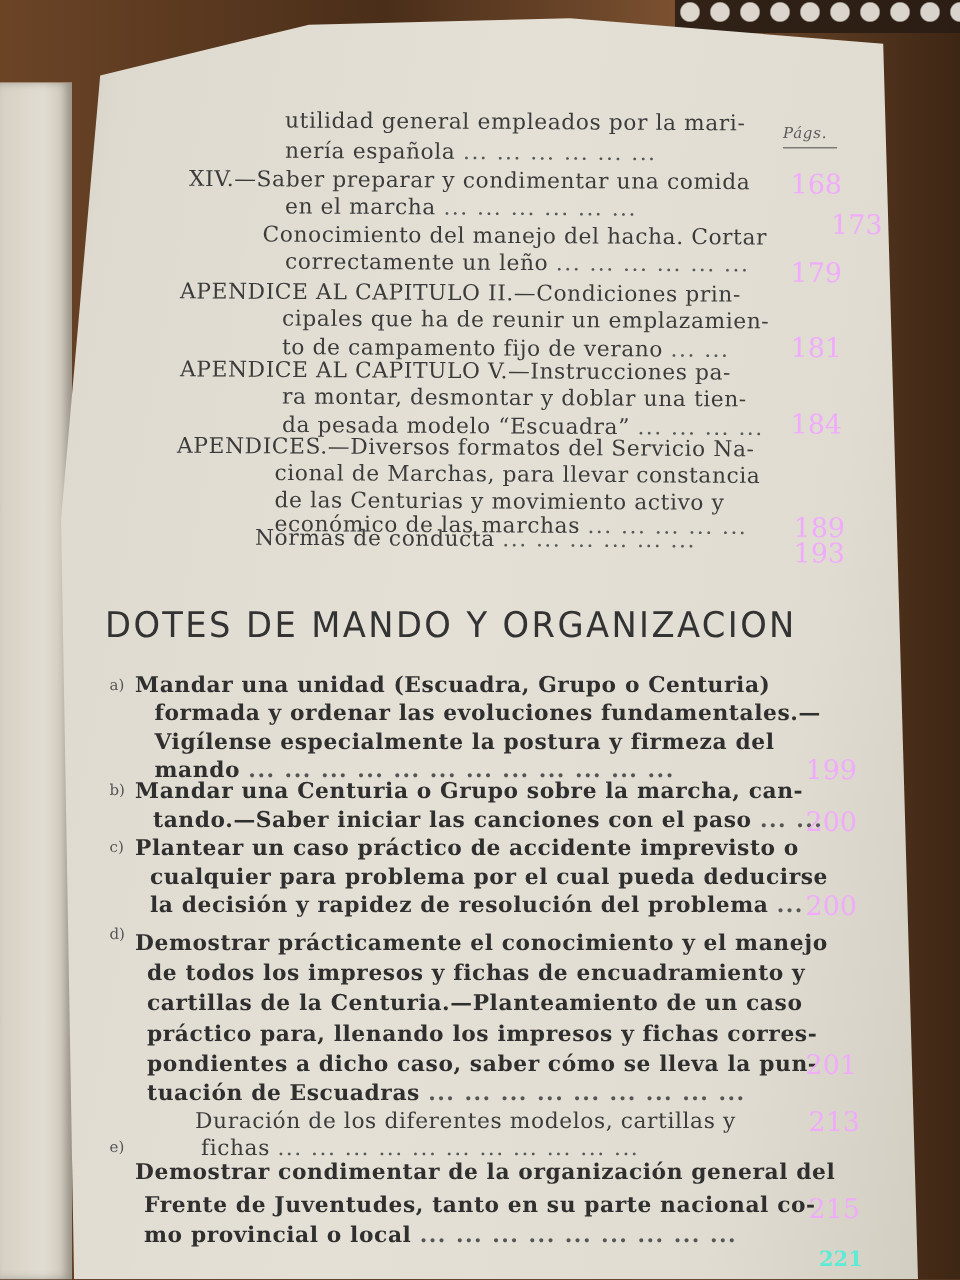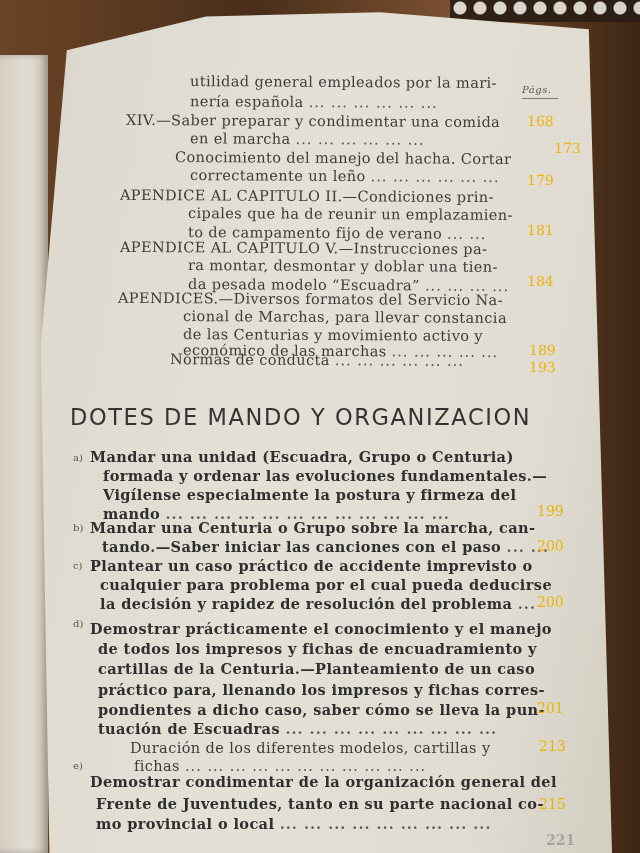--- a/index.html
+++ b/index.html
@@ -37,34 +37,34 @@
   .pags {
     position:absolute; left:522px; top:68px; font-size:10px; font-style:italic;
     color:#5a5a5a; letter-spacing:.5px;
     border-bottom:1px solid #7a7a7a; padding-bottom:3px; width:36px;margin-top:16px;
   }
   .line {
     position:absolute; font-size:14.5px; white-space:nowrap; letter-spacing:.4px;
     color:#3b3b3b;
   }
   .pg {
-    position:absolute; font-size:14px; color:#eab308;
+    position:absolute; font-size:18px; color:#f0abfc;
   }
   .dots { color:#555; letter-spacing:1px; }
   .bold { font-weight:bold; color:#2f2f2f; }
   .heading {
     position:absolute; left:70px; top:404px; font-size:22.5px; letter-spacing:1.6px;
     color:#333; font-family:"DejaVu Sans", sans-serif; font-weight:normal;
     transform:scaleY(1.05);
   }
   .marker {
     position:absolute; font-size:10px; color:#555;
   }
   .folio {
-    position:absolute; left:546px; top:832px; font-size:14px; font-weight:bold; color:#a3a3a3;
+    position:absolute; left:546px; top:832px; font-size:14px; font-weight:bold; color:#5eead4;
   }
   .s1 .line, .s1 .pg { transform:rotate(0.35deg); }
 </style>
 </head>
 <body>
 
 <div class="table-bg"></div>
 <div class="lace"></div>
 <div class="left-page"></div>
 <div class="page"></div>

